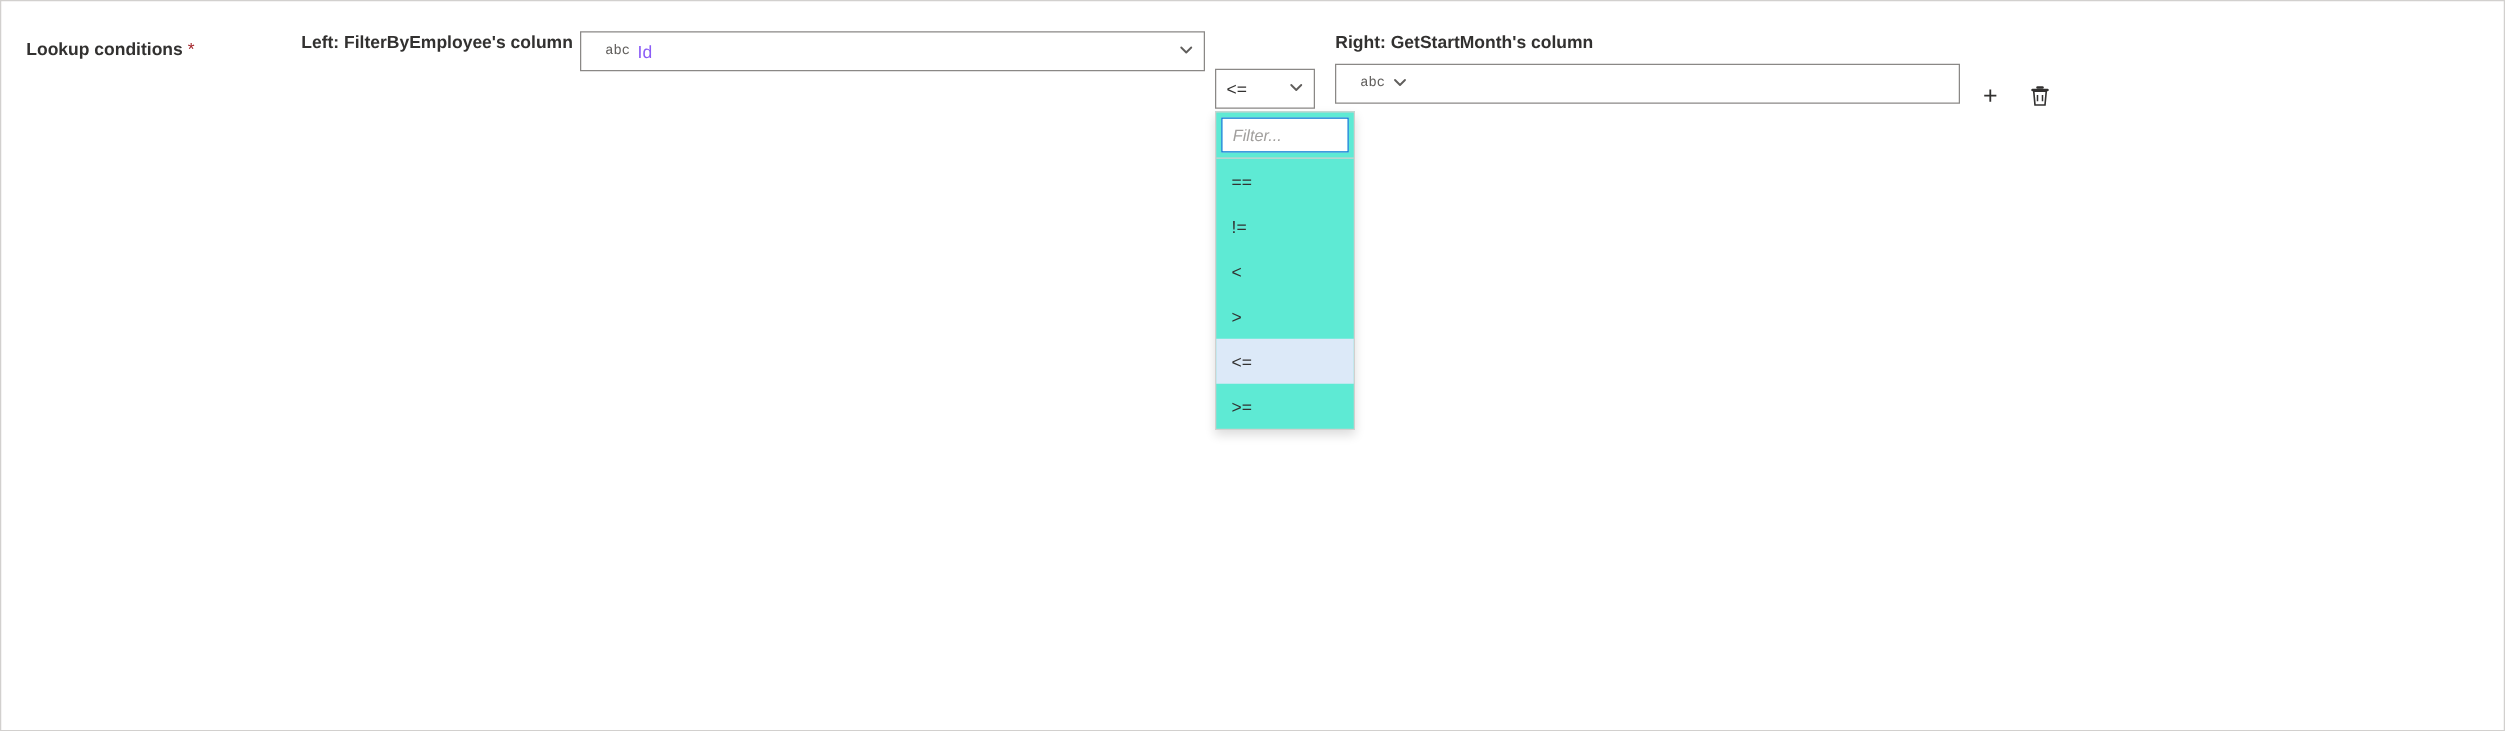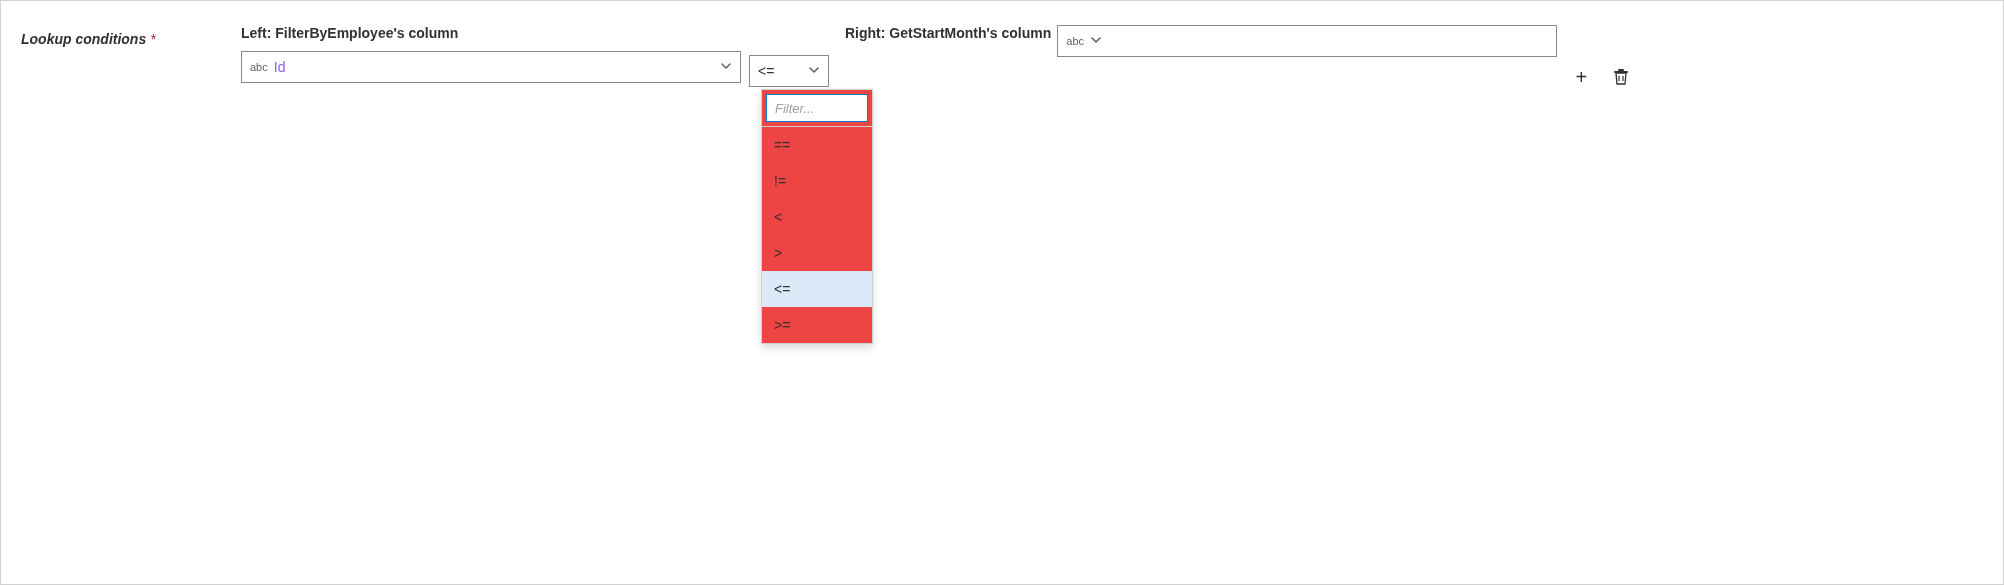--- a/index.html
+++ b/index.html
@@ -18,41 +18,40 @@
       align-items: flex-start;
       padding: 24px 20px;
       position: relative;
       overflow: hidden;
     }
     .label-section {
       display: flex;
       align-items: center;
       min-width: 220px;
       padding-top: 6px;
-      font-style: italic;
     }
     .label-text {
       font-size: 14px;
       font-weight: 600;
       color: #323130;
     }
     .required-star {
       color: #a4262c;
       margin-left: 4px;
       font-size: 14px;
     }
     .fields-section {
       display: flex;
       align-items: flex-start;
       gap: 0;
       flex: 1;
     }
     .column-group {
       display: flex;
-      flex-direction: column;
+      flex-direction: row;
       gap: 6px;
     }
     .column-label {
       font-size: 14px;
       font-weight: 600;
       color: #323130;
       padding-bottom: 4px;
     }
     .left-dropdown {
       width: 500px;
@@ -61,21 +60,22 @@
       background: #fff;
       display: flex;
       align-items: center;
       padding: 0 8px;
       cursor: pointer;
     }
     .type-badge {
       font-size: 11px;
       color: #605e5c;
       margin-right: 6px;
-      font-family: Liberation Sans, sans-serif;
+      font-family: Liberation Mono, monospace;
+      margin-left: 11px;
     }
     .dropdown-value {
       flex: 1;
       font-size: 14px;
       color: #8b5cf6;
     }
     .chevron-icon {
       color: #605e5c;
       font-size: 12px;
     }
@@ -97,23 +97,23 @@
       margin-top: 30px;
     }
     .operator-value {
       flex: 1;
       font-size: 14px;
       color: #323130;
     }
     .operator-menu {
       position: absolute;
       top: 64px;
-      left: 12px;
+      left: 0;
       width: 112px;
-      background: #ef4444;
+      background: #5eead4;
       border: 1px solid #d2d0ce;
       box-shadow: 0 4px 8px rgba(0,0,0,0.14);
       z-index: 100;
     }
     .filter-input-wrapper {
       padding: 4px;
       border-bottom: 1px solid #d2d0ce;
     }
     .filter-input {
       width: 100%;
@@ -135,21 +135,21 @@
       cursor: pointer;
       min-height: 36px;
       display: flex;
       align-items: center;
     }
     .operator-item.selected {
       background: #dce9f8;
     }
     .right-column-group {
       display: flex;
-      flex-direction: row;
+      flex-direction: column;
       gap: 6px;
       margin-left: 8px;
     }
     .right-dropdown {
       width: 500px;
       height: 32px;
       border: 1px solid #8a8886;
       background: #fff;
       display: flex;
       align-items: center;

